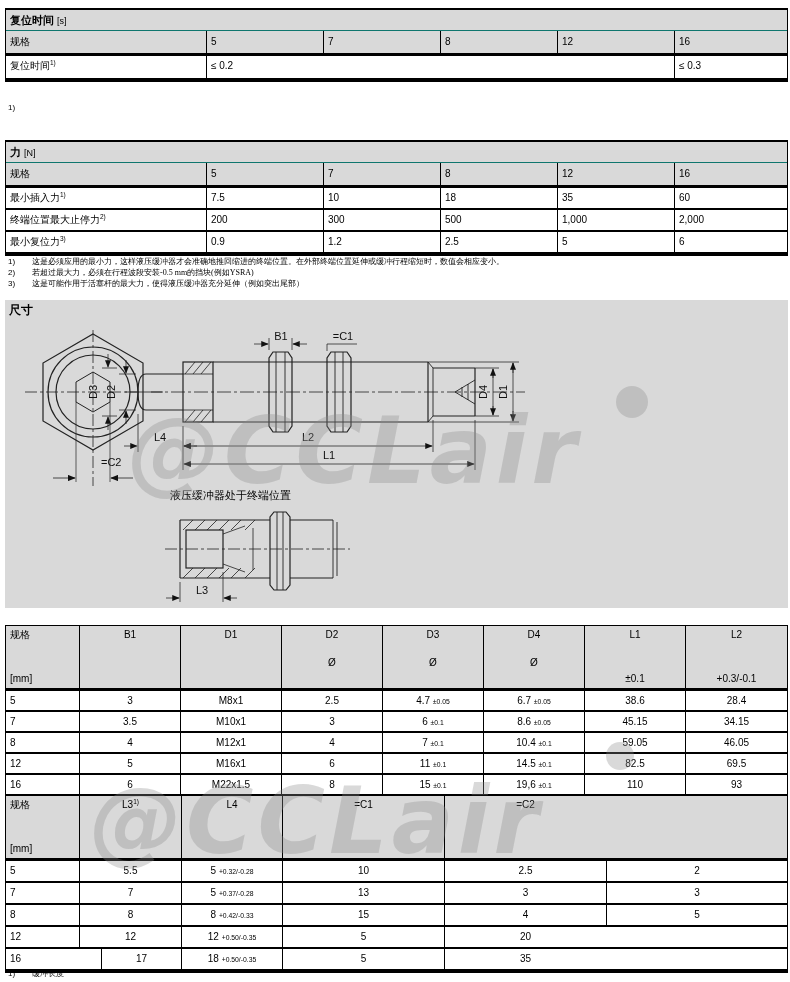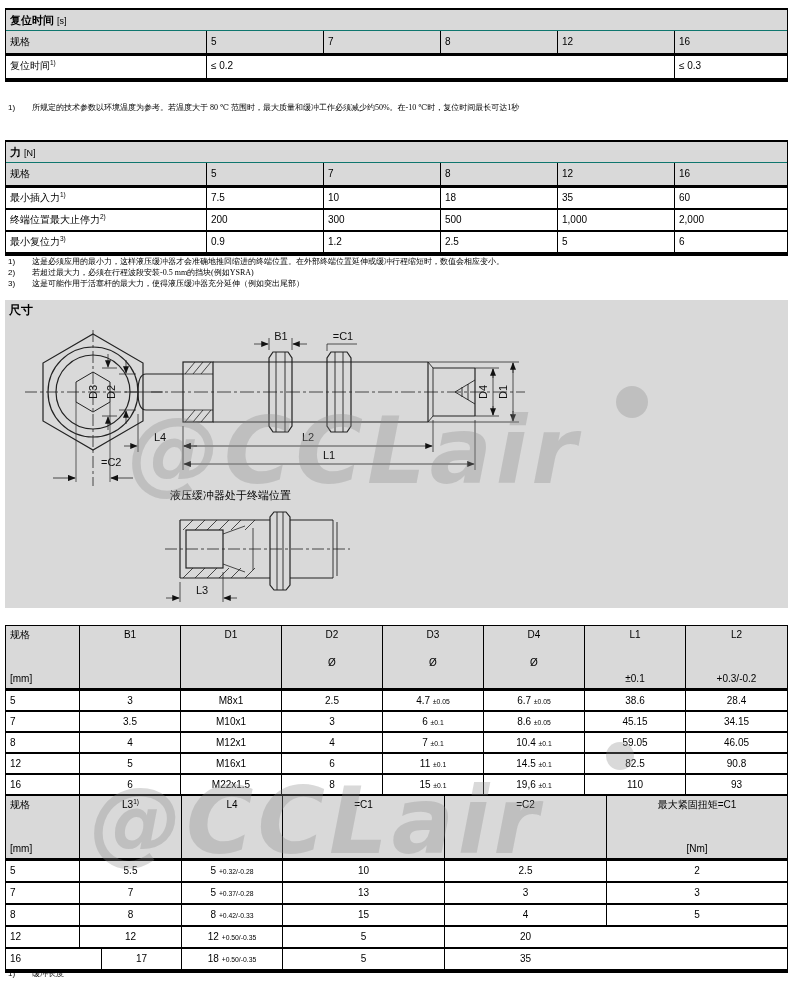--- a/index.html
+++ b/index.html
@@ -75,21 +75,20 @@
         <div class="c "><span class="cjk">复位时间</span><sup>1)</sup></div>
         <div class="c bl" style="grid-column: 2 / 6;">≤ 0.2</div>
         <div class="c bl">≤ 0.3</div>
       </div>
     <div class="t-bot"></div>
   </div>
 
   <div class="fnote" style="top:102px;" id="fn-reset">
       <div class="fn-row">
         <span class="fn-num">1)</span>
-        <span>所规定的技术参数以环境温度为参考。若温度大于 80 ℃ 范围时，最大质量和缓冲工作必须减少约50%。在-10 ℃时，复位时间最长可达1秒</span>
       </div>
     </div>
 
   <div class="tbl" style="top:140px;">
     <div class="t-top"></div>
     <div class="t-title">
       <span class="nm">力</span>
       <span class="un">[N]</span>
     </div>
     <div class="grid spec-grid hrow" id="force-head">
@@ -351,21 +350,21 @@
           <div class="ln"></div>
         </div>
         <div class="c bl ctr">
           <div class="ln"><span>L1</span></div>
           <div class="ln"></div>
           <div class="ln">±0.1</div>
         </div>
         <div class="c bl ctr">
           <div class="ln"><span>L2</span></div>
           <div class="ln"></div>
-          <div class="ln">+0.3/-0.2</div>
+          <div class="ln">+0.3/-0.1</div>
         </div>
       </div>
     <div class="t-thick"></div>
     <div id="dim1-body">
         <div class="grid dim1-grid drow" style="height: 19px;">
           <div class="c " style="line-height: 19px;">5</div>
           <div class="c bl ctr" style="line-height: 19px;">3</div>
           <div class="c bl ctr" style="line-height: 19px;">M8x1</div>
           <div class="c bl ctr" style="line-height: 19px;">2.5</div>
           <div class="c bl ctr" style="line-height: 19px;">4.7 <span class="tol">±0.05</span></div>
@@ -394,21 +393,21 @@
           <div class="c bl ctr" style="line-height: 19px;">46.05</div>
         </div>
         <div class="grid dim1-grid drow sep" style="height: 19px;">
           <div class="c " style="line-height: 19px;">12</div>
           <div class="c bl ctr" style="line-height: 19px;">5</div>
           <div class="c bl ctr" style="line-height: 19px;">M16x1</div>
           <div class="c bl ctr" style="line-height: 19px;">6</div>
           <div class="c bl ctr" style="line-height: 19px;">11 <span class="tol">±0.1</span></div>
           <div class="c bl ctr" style="line-height: 19px;">14.5 <span class="tol">±0.1</span></div>
           <div class="c bl ctr" style="line-height: 19px;">82.5</div>
-          <div class="c bl ctr" style="line-height: 19px;">90.8</div>
+          <div class="c bl ctr" style="line-height: 19px;">69.5</div>
         </div>
         <div class="grid dim1-grid drow sep" style="height: 19px;">
           <div class="c " style="line-height: 19px;">16</div>
           <div class="c bl ctr" style="line-height: 19px;">6</div>
           <div class="c bl ctr" style="line-height: 19px;">M22x1.5</div>
           <div class="c bl ctr" style="line-height: 19px;">8</div>
           <div class="c bl ctr" style="line-height: 19px;">15 <span class="tol">±0.1</span></div>
           <div class="c bl ctr" style="line-height: 19px;">19,6 <span class="tol">±0.1</span></div>
           <div class="c bl ctr" style="line-height: 19px;">110</div>
           <div class="c bl ctr" style="line-height: 19px;">93</div>
@@ -437,25 +436,20 @@
         <div class="c bl ctr">
           <div class="ln"><span>=C1</span></div>
           <div class="ln"></div>
           <div class="ln"></div>
         </div>
         <div class="c bl ctr">
           <div class="ln"><span>=C2</span></div>
           <div class="ln"></div>
           <div class="ln"></div>
         </div>
-        <div class="c bl ctr">
-          <div class="ln"><span>最大紧固扭矩=C1</span></div>
-          <div class="ln"></div>
-          <div class="ln">[Nm]</div>
-        </div>
       </div>
     <div class="t-thick"></div>
     <div id="dim2-body">
         <div class="grid dim2-grid drow" style="height: 20px;">
           <div class="c " style="line-height: 20px;">5</div>
           <div class="c bl ctr" style="line-height: 20px;">5.5</div>
           <div class="c bl ctr" style="line-height: 20px;">5 <span class="tol">+0.32/-0.28</span></div>
           <div class="c bl ctr" style="line-height: 20px;">10</div>
           <div class="c bl ctr" style="line-height: 20px;">2.5</div>
           <div class="c bl ctr" style="line-height: 20px;">2</div>

